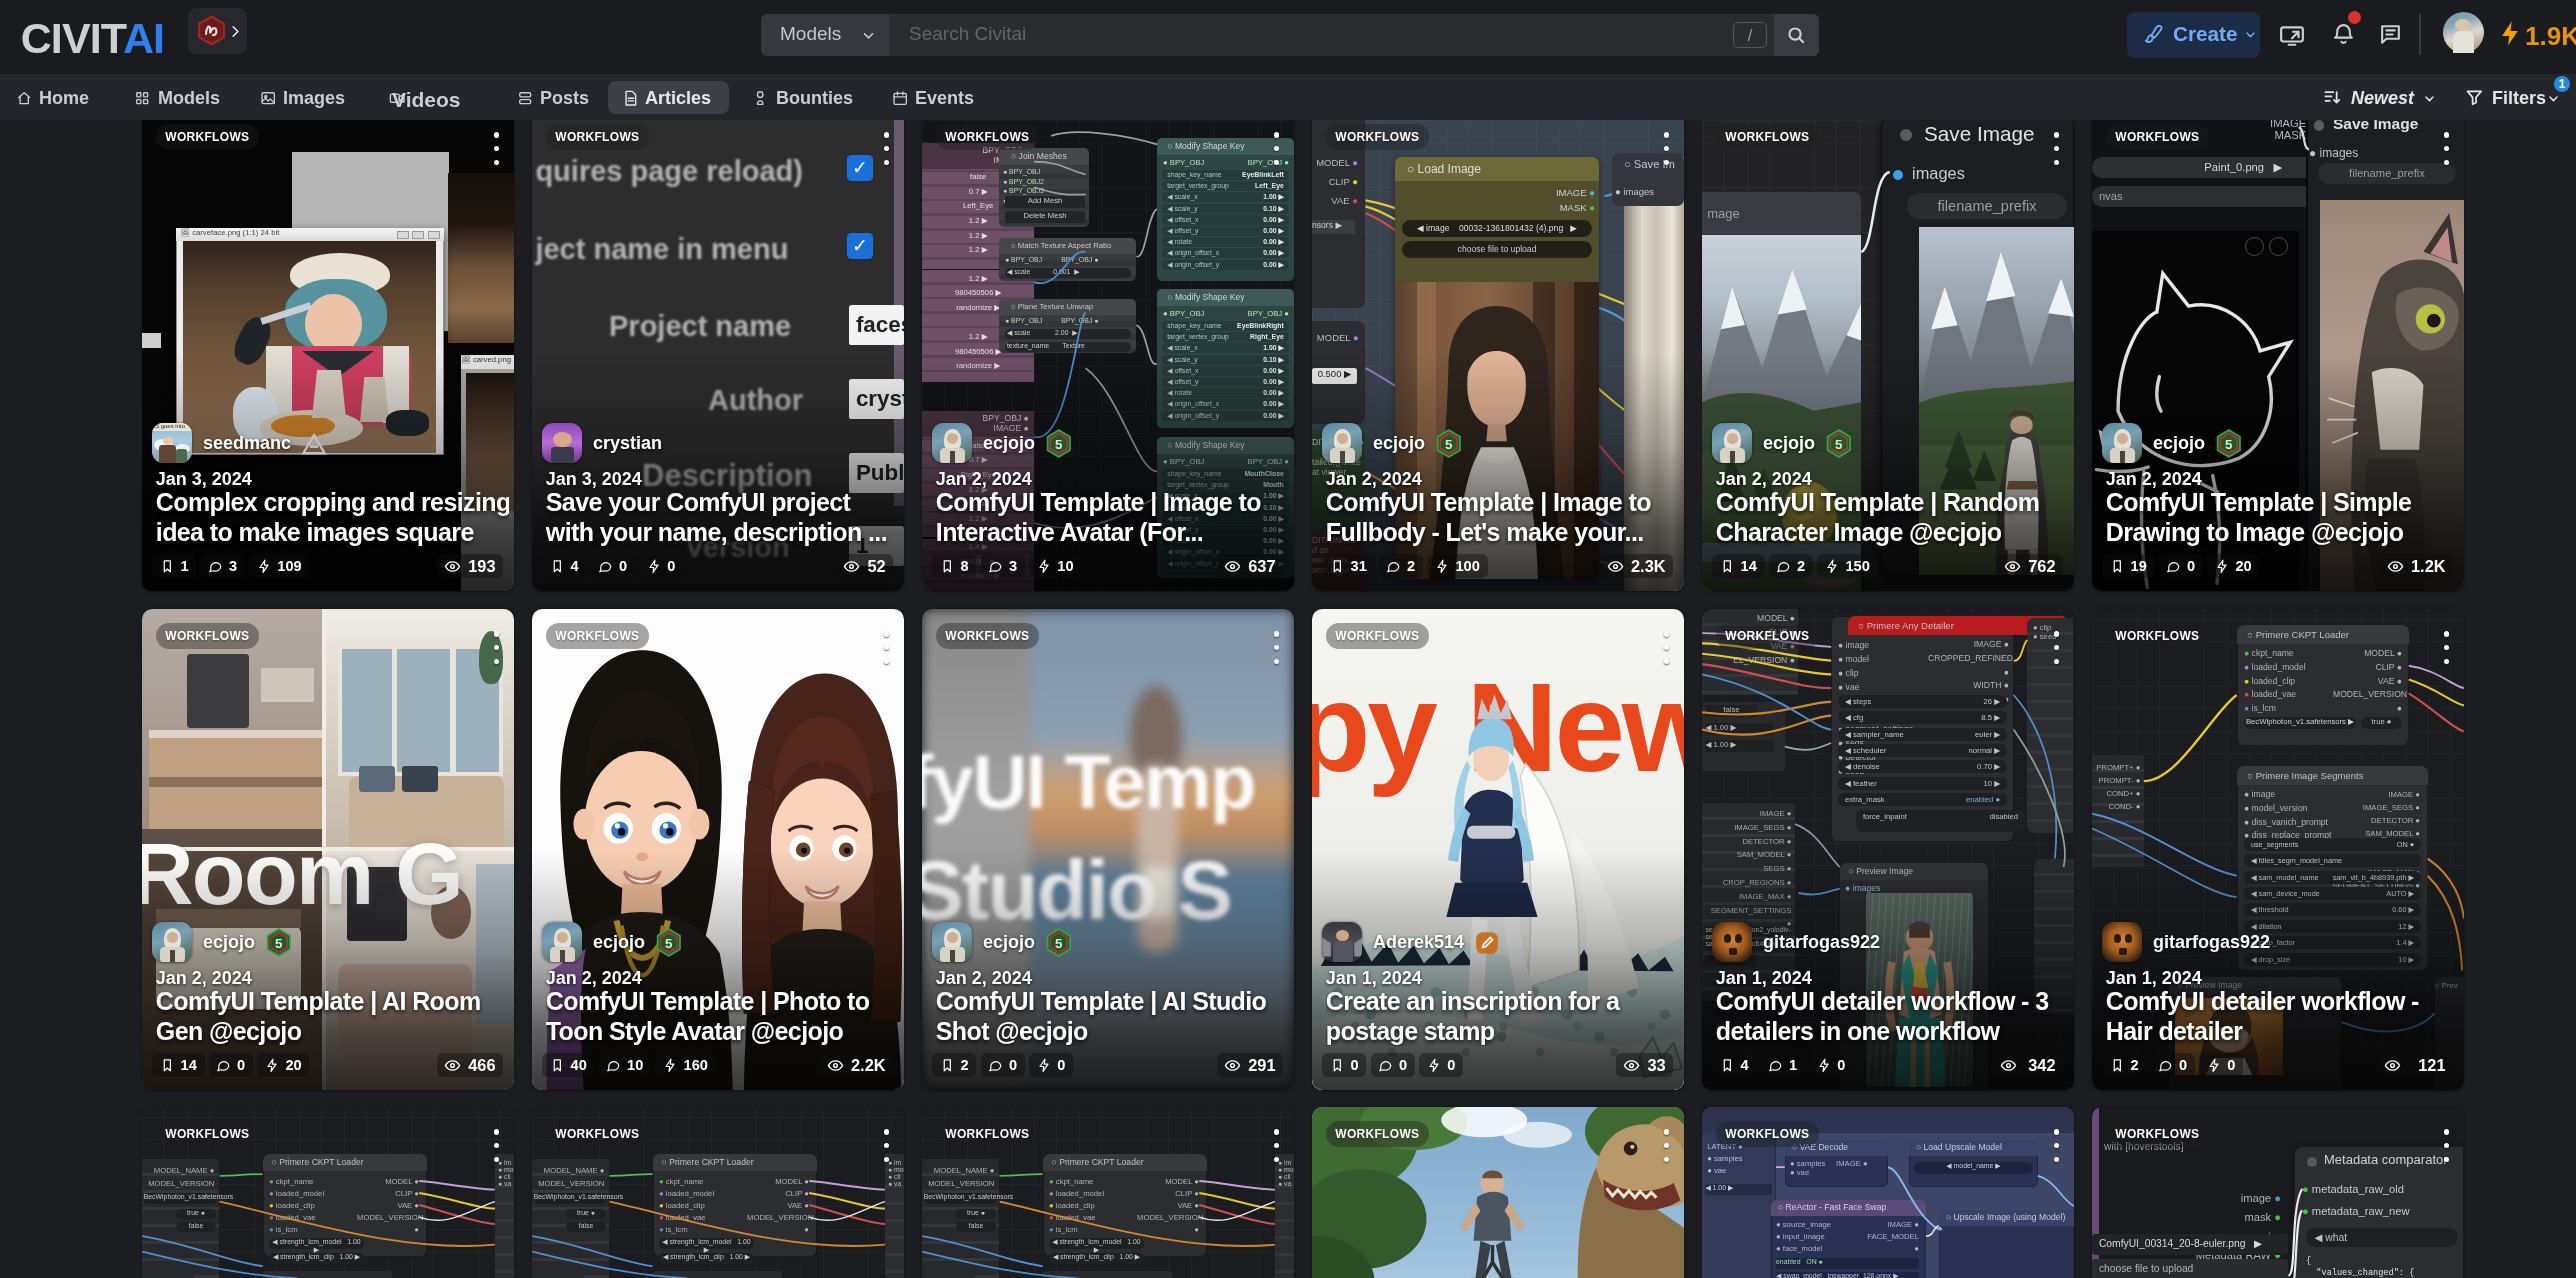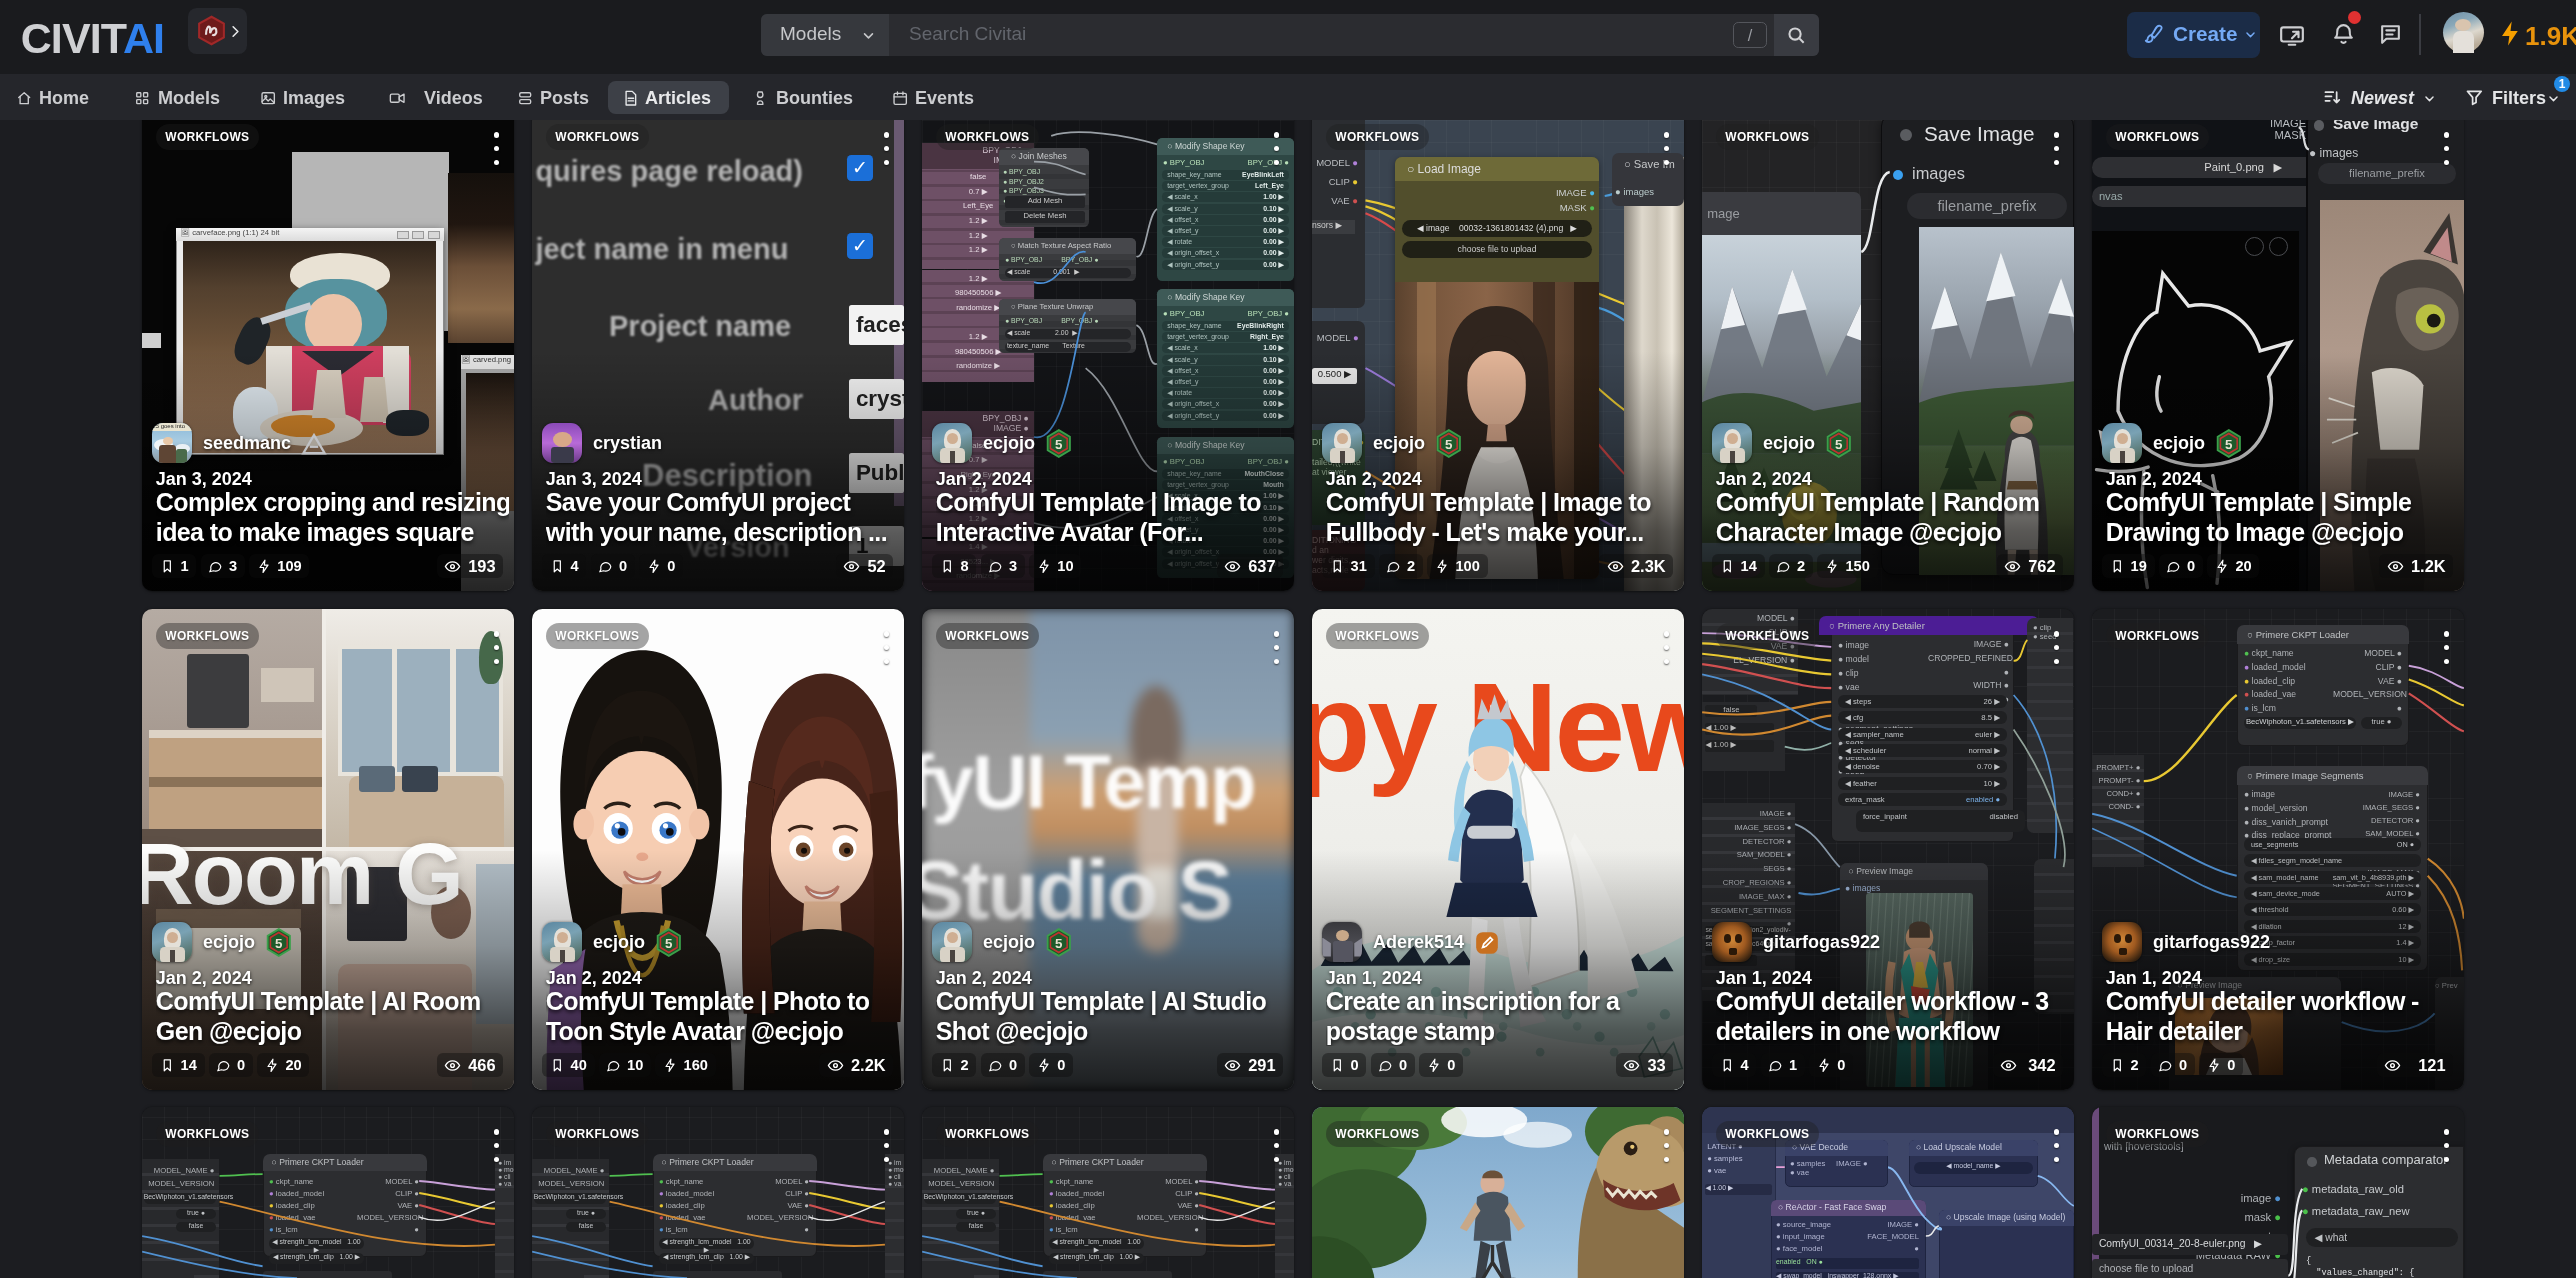--- a/index.html
+++ b/index.html
@@ -916,21 +916,21 @@
       <div style="position:absolute;left:0;top:93px;width:83px;height:69px;background:#28292c;"></div>
       <div style="position:absolute;left:3.4px;top:96px;width:52px;height:12px;background:#1f2022;border-radius:2.6px;font-size:7.7px;color:#bbb;text-align:center;">false</div>
       <div style="position:absolute;left:3.4px;top:114px;width:69px;height:12px;background:#1f2022;border-radius:2.6px;font-size:7.7px;color:#bbb;">◀ 1.00 ▶</div>
       <div style="position:absolute;left:3.4px;top:131px;width:69px;height:12px;background:#1f2022;border-radius:2.6px;font-size:7.7px;color:#bbb;">◀ 1.00 ▶</div>
       <div style="position:absolute;left:0;top:194px;width:93px;height:198px;background:#28292c;background-image:repeating-linear-gradient(180deg,transparent 0 13.8px,#35363a 13.8px 17px);"></div>
       <div style="position:absolute;left:3.4px;top:198px;width:86px;font-size:7.7px;color:#a8abb0;text-align:right;line-height:13.8px;">IMAGE ●<br>IMAGE_SEGS ●<br>DETECTOR ●<br>SAM_MODEL ●<br>SEGS ●<br>CROP_REGIONS ●<br>IMAGE_MAX ●<br>SEGMENT_SETTINGS ●</div>
       <div style="position:absolute;left:3.4px;top:317px;width:69px;height:11.2px;background:#1f2022;border-radius:2.6px;font-size:6.9px;color:#bbb;">segm/deeplection2_yolodiv-seg.pt</div>
       <div style="position:absolute;left:3.4px;top:331px;width:69px;height:11.2px;background:#1f2022;border-radius:2.6px;font-size:6.9px;color:#bbb;">sam_vit_b_01ec64.pth</div>
       <div style="position:absolute;left:3.4px;top:346px;width:52px;height:11.2px;background:#1f2022;border-radius:2.6px;font-size:6.9px;color:#bbb;text-align:center;">AUTO</div>
       <div style="position:absolute;left:129px;top:6.9px;width:183px;height:226px;background:#2c2d30;border-radius:6.9px;border:0.9px solid #1a1a1c;"></div>
-      <div style="position:absolute;left:117px;top:6.9px;width:220px;height:19px;background:#4c1d95;border-radius:6.9px 6.9px 0 0;font-size:9.5px;color:#bfc2c4;line-height:19px;padding-left:10.3px;">○ Primere Any Detailer</div>
+      <div style="position:absolute;left:146px;top:6.9px;width:220px;height:19px;background:#b91c1c;border-radius:6.9px 6.9px 0 0;font-size:9.5px;color:#bfc2c4;line-height:19px;padding-left:10.3px;">○ Primere Any Detailer</div>
       <div style="position:absolute;left:136px;top:29px;width:77px;font-size:8.6px;color:#b0b3b7;line-height:14px;">● image<br>● model<br>● clip<br>● vae<br>● pipeline<br>● negative<br>● segment_settings<br>● segs<br>● detector<br>● seed</div>
       <div style="position:absolute;left:226px;top:29px;width:81px;font-size:8.6px;color:#b0b3b7;text-align:right;line-height:13.8px;">IMAGE ●<br>CROPPED_REFINED ●<br>WIDTH ●<br>HEIGHT ●</div>
       <div style="position:absolute;left:136px;top:86px;width:169px;height:138px;">
         <div style="position:absolute;left:0;top:0px;width:169px;height:13px;background:#1f2022;border-radius:6px;font-size:7.7px;color:#c0c3c6;line-height:13px;"><span style="padding-left:6.9px;">◀ steps</span><span style="float:right;padding-right:6.9px;">26 ▶</span></div>
         <div style="position:absolute;left:0;top:16.4px;width:169px;height:13px;background:#1f2022;border-radius:6px;font-size:7.7px;color:#c0c3c6;line-height:13px;"><span style="padding-left:6.9px;">◀ cfg</span><span style="float:right;padding-right:6.9px;">8.5 ▶</span></div>
         <div style="position:absolute;left:0;top:33px;width:169px;height:13px;background:#1f2022;border-radius:6px;font-size:7.7px;color:#c0c3c6;line-height:13px;"><span style="padding-left:6.9px;">◀ sampler_name</span><span style="float:right;padding-right:6.9px;">euler ▶</span></div>
         <div style="position:absolute;left:0;top:49px;width:169px;height:13px;background:#1f2022;border-radius:6px;font-size:7.7px;color:#c0c3c6;line-height:13px;"><span style="padding-left:6.9px;">◀ scheduler</span><span style="float:right;padding-right:6.9px;">normal ▶</span></div>
         <div style="position:absolute;left:0;top:65px;width:169px;height:13px;background:#1f2022;border-radius:6px;font-size:7.7px;color:#c0c3c6;line-height:13px;"><span style="padding-left:6.9px;">◀ denoise</span><span style="float:right;padding-right:6.9px;">0.70 ▶</span></div>
         <div style="position:absolute;left:0;top:82px;width:169px;height:13px;background:#1f2022;border-radius:6px;font-size:7.7px;color:#c0c3c6;line-height:13px;"><span style="padding-left:6.9px;">◀ feather</span><span style="float:right;padding-right:6.9px;">10 ▶</span></div>
         <div style="position:absolute;left:0;top:98px;width:169px;height:13px;background:#1f2022;border-radius:6px;font-size:7.7px;color:#c0c3c6;line-height:13px;"><span style="padding-left:6.9px;">extra_mask</span><span style="float:right;padding-right:6.9px;color:#7ab0e8;">enabled ●</span></div>
@@ -1394,21 +1394,21 @@
     <svg style="position:absolute;left:260px;top:90px;color:#cccdd0;z-index:53;" width="16.4" height="16.4" viewBox="0 0 24 24" fill="none" stroke="currentColor" stroke-width="2" stroke-linecap="round" stroke-linejoin="round">
       <rect x="3" y="4" width="18" height="16" rx="2"></rect>
       <circle cx="8.5" cy="9.5" r="1.5"></circle>
       <path d="m3 17 5-5 4 4 3-3 6 6"></path>
     </svg>
     <div style="position:absolute;left:283px;top:88px;z-index:53;font-size:18px;font-weight:600;color:#cccdd0;">Images</div>
     <svg style="position:absolute;left:389px;top:90px;color:#cccdd0;z-index:53;" width="16.4" height="16.4" viewBox="0 0 24 24" fill="none" stroke="currentColor" stroke-width="2" stroke-linecap="round" stroke-linejoin="round">
       <rect x="2" y="6" width="13" height="12" rx="2"></rect>
       <path d="m15 10 7-4v12l-7-4z"></path>
     </svg>
-    <div style="position:absolute;left:424px;top:88px;z-index:53;font-size:18px;font-weight:600;color:#cccdd0;">Videos</div>
+    <div style="position:absolute;left:392px;top:88px;z-index:53;font-size:21px;font-weight:600;color:#cccdd0;">Videos</div>
     <svg style="position:absolute;left:517px;top:90px;color:#cccdd0;z-index:53;" width="16.4" height="16.4" viewBox="0 0 24 24" fill="none" stroke="currentColor" stroke-width="2" stroke-linecap="round" stroke-linejoin="round">
       <rect x="4" y="4" width="16" height="6" rx="2"></rect>
       <rect x="4" y="14" width="16" height="6" rx="2"></rect>
     </svg>
     <div style="position:absolute;left:540px;top:88px;z-index:53;font-size:18px;font-weight:600;color:#cccdd0;">Posts</div>
     <div style="position:absolute;left:608px;top:81px;width:121px;height:33px;background:#3d4047;border-radius:7.7px;z-index:52;"></div>
     <svg style="position:absolute;left:622px;top:90px;color:#e8e9eb;z-index:53;" width="16.4" height="16.4" viewBox="0 0 24 24" fill="none" stroke="currentColor" stroke-width="2" stroke-linecap="round" stroke-linejoin="round">
       <path d="M6 2h9l5 5v15H6z"></path>
       <path d="M9 12h8M9 16h8"></path>
     </svg>

